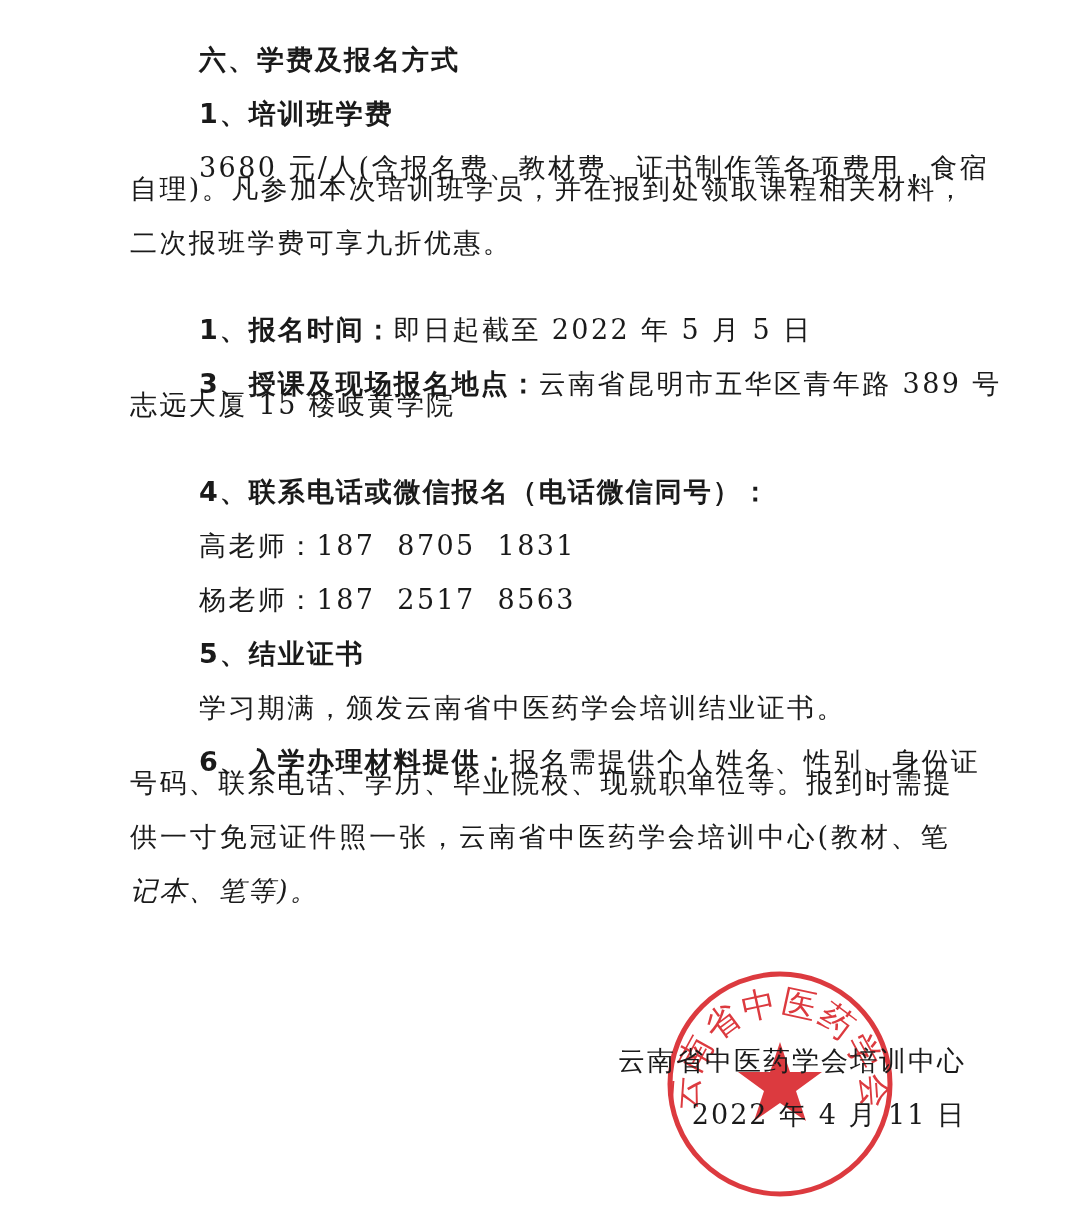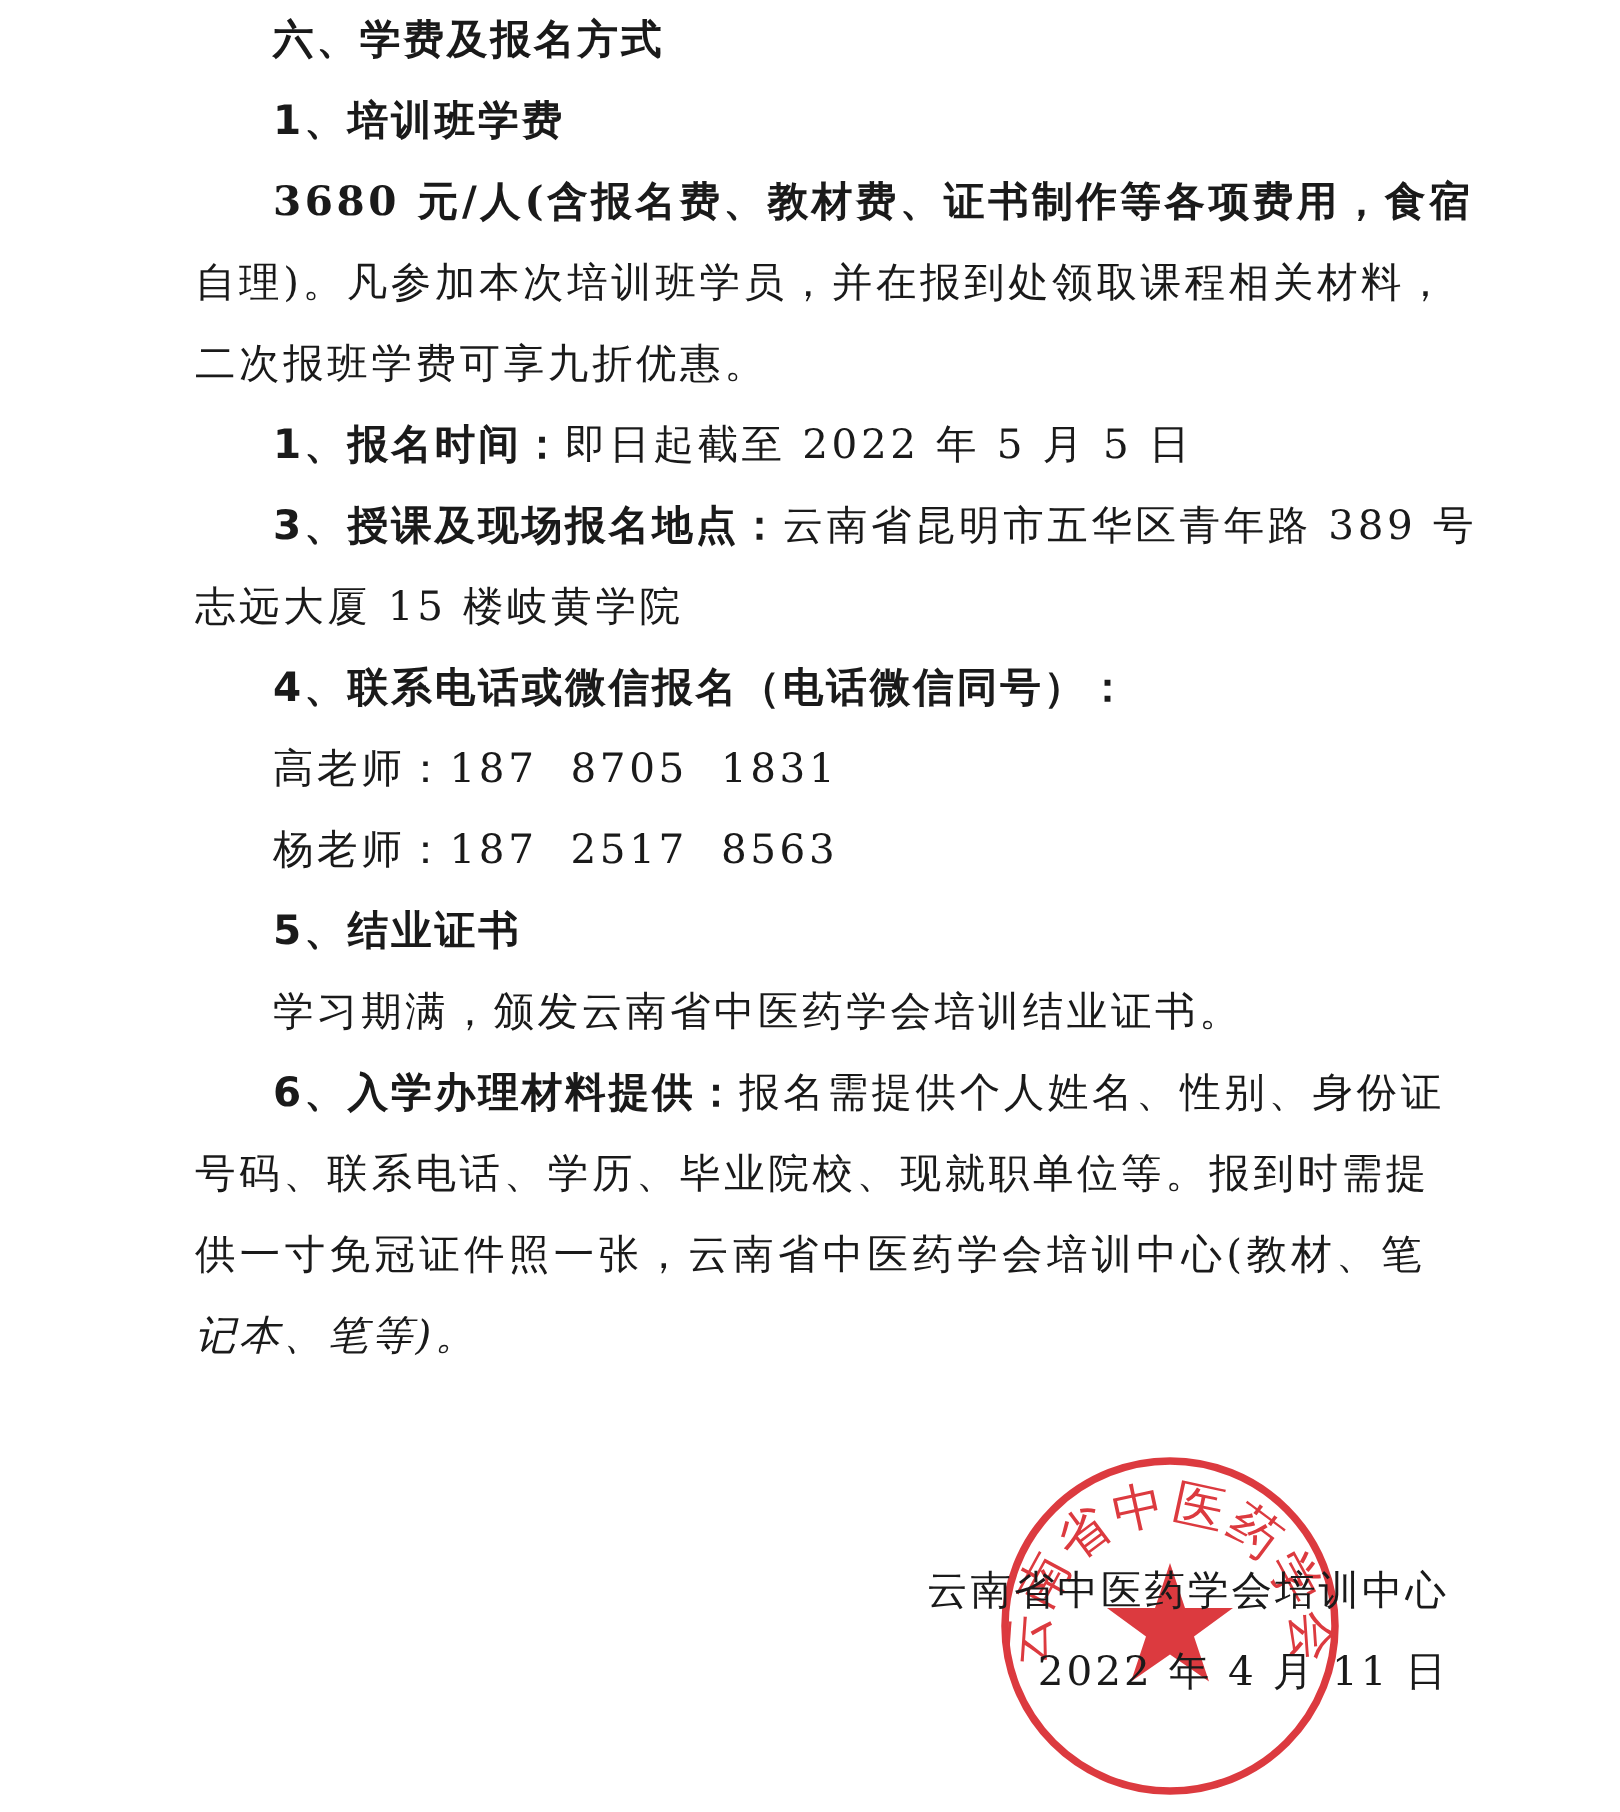--- a/index.html
+++ b/index.html
@@ -23,21 +23,21 @@
     }
     .line {
       position: absolute;
       left: 0;
       height: 54px;
       line-height: 54px;
       font-size: 27px;
       white-space: nowrap;
       letter-spacing: 2.4px;
     }
-    .indent { left: 52px; }
+    .indent { left: 69px; margin-top: 33px; }
     .heading {
       font-family: "DejaVu Sans", "Liberation Sans", sans-serif;
       font-weight: bold;
       letter-spacing: 2px;
     }
     .bold {
       font-family: "DejaVu Sans", "Liberation Sans", sans-serif;
       font-weight: bold;
       letter-spacing: 2px;
     }
@@ -74,23 +74,23 @@
     }
   </style>
 </head>
 <body>
 
 <div class="doc">
 
   <div class="line indent heading" style="top:0px;">六、学费及报名方式</div>
 
   <div class="line indent heading" style="top:54px;">1、培训班学费</div>
-  <div class="line indent justify-indent" style="top:108px;font-weight:bold;">3680 元/人(含报名费、教材费、证书制作等各项费用，食宿</div>
+  <div class="line indent justify-indent" style="top:108px;">3680 元/人(含报名费、教材费、证书制作等各项费用，食宿</div>
   <div class="line justify" style="top:162px;">自理)。凡参加本次培训班学员，并在报到处领取课程相关材料，</div>
-  <div class="line" style="top:216px;">二次报班学费可享九折优惠。</div>
+  <div class="line" style="top:216px;font-family:Liberation Serif, serif;">二次报班学费可享九折优惠。</div>
 
   <div class="line indent" style="top:270px;">
     <span class="bold">1、报名时间：</span><span>即日起截至 2022 年 5 月 5 日</span>
   </div>
 
   <div class="line indent justify-indent" style="top:324px;">
     <span class="bold">3、授课及现场报名地点：</span><span>云南省昆明市五华区青年路 389 号</span>
   </div>
   <div class="line" style="top:378px;">志远大厦 15 楼岐黄学院</div>
 

